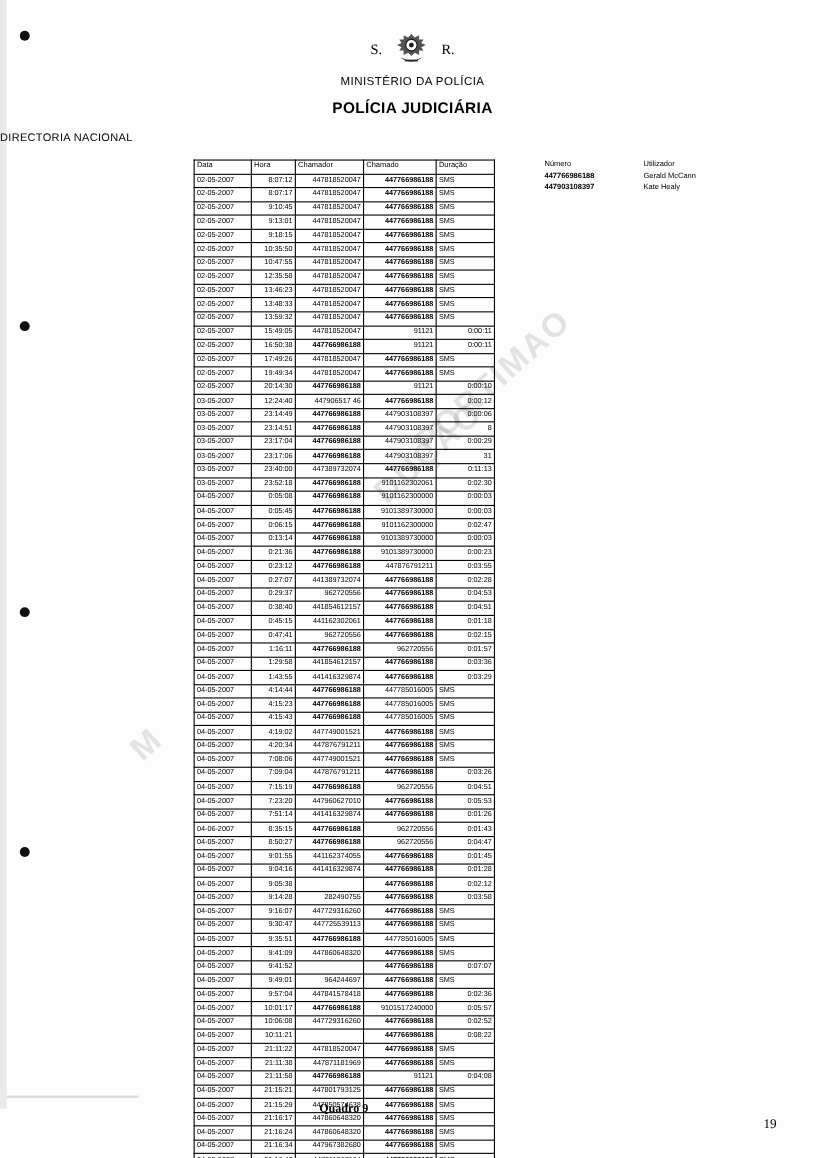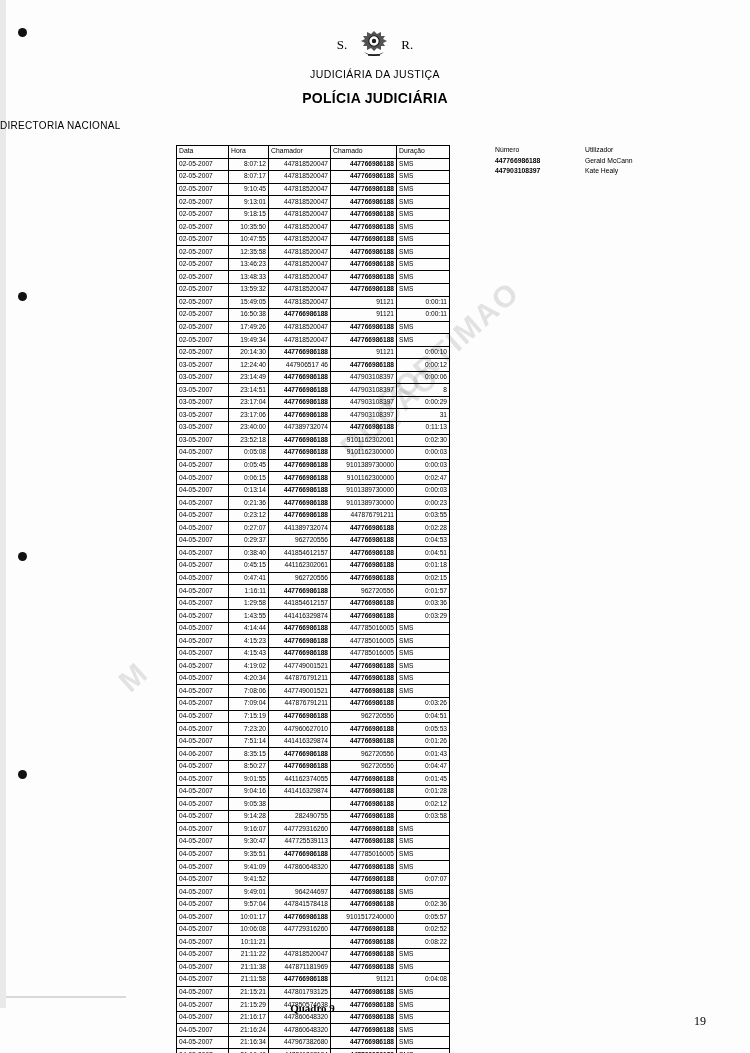--- a/index.html
+++ b/index.html
@@ -148,21 +148,21 @@
           <circle cx="17" cy="11" r="5.2" fill="#fff" stroke="#1a1a1a" stroke-width="1.1"></circle>
           <circle cx="17" cy="11" r="2.2" fill="#1a1a1a"></circle>
           <path d="M7 22 q10 6 20 0 q-10 8 -20 0 Z"></path>
           <path d="M11 24 h12 v2 h-12 Z" opacity=".8"></path>
         </g>
       </svg>
     </span>
     <span class="crest-letter">R.</span>
   </div>
 
-  <div class="ministerio">JUDICIÁRIA DA JUSTIÇA</div>
+  <div class="ministerio">MINISTÉRIO DA POLÍCIA</div>
   <div class="pj-title">POLÍCIA JUDICIÁRIA</div>
   <div class="dir-nac">DIRECTORIA NACIONAL</div>
 
   <div class="wm wm1">PORTIMAO</div>
   <div class="wm wm2">DUÇÃO</div>
   <div class="wm wm3">M</div>
 
   <div class="legend">
     <div class="lrow">
       <span class="lnum lhead">Número</span>

